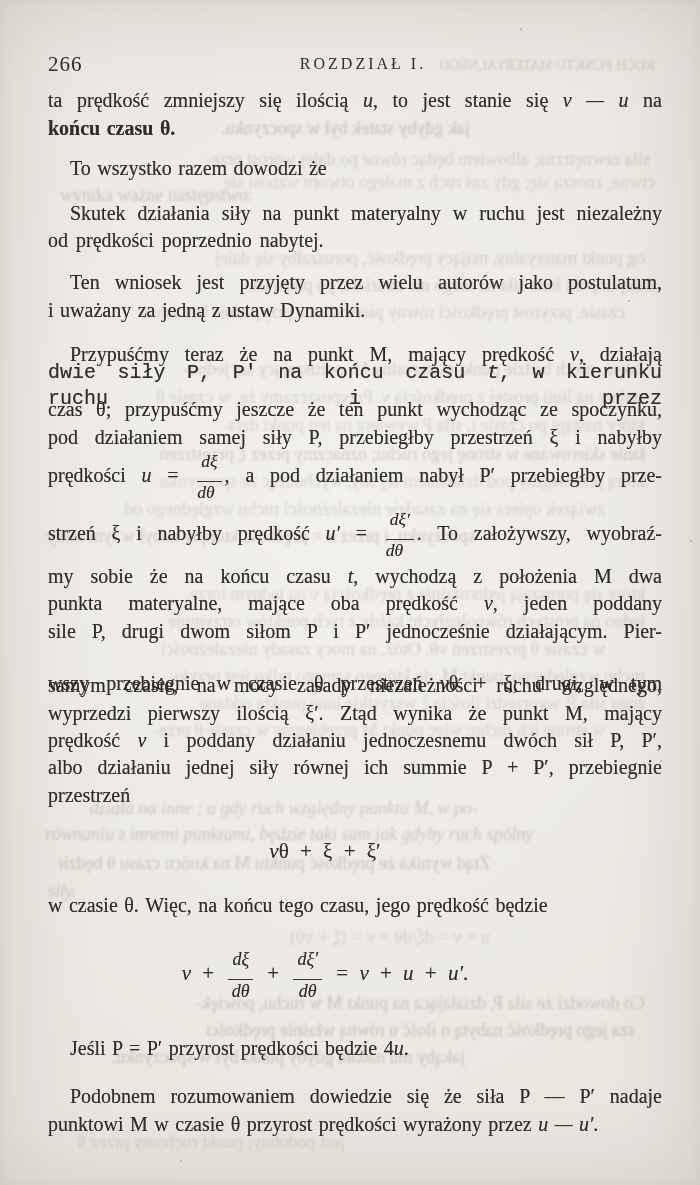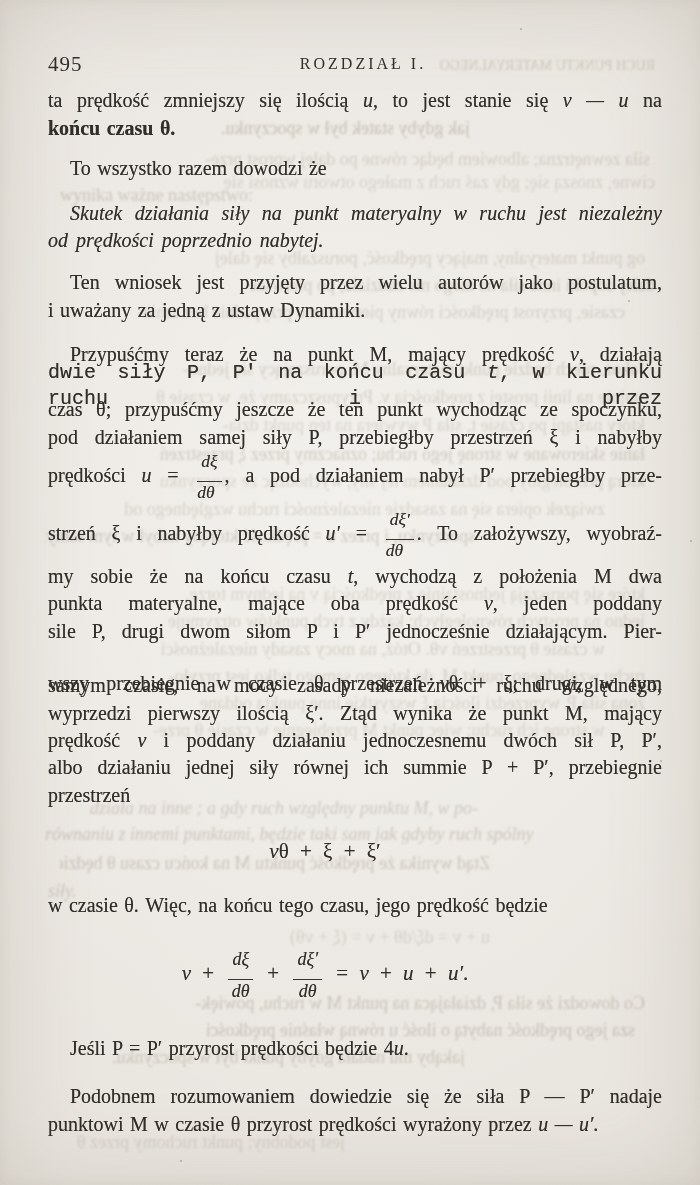--- a/index.html
+++ b/index.html
@@ -28,21 +28,21 @@
   
   .textcol{position:absolute;left:0;top:0;width:100%;height:100%;}
   .tl{
     position:absolute;left:40px;right:38px;
     font-size:20px;line-height:26px;word-spacing:1.5px;
     text-shadow:0 0 .5px rgba(40,36,30,.55);
     margin-left:8px;
   }
   .tl.just{text-align:justify;text-align-last:justify;}
   .tl.ind{padding-left:22px;}
-  .tl.it{font-style:italic;word-spacing:3px;}
+  .tl.it{word-spacing:3px;}
   .tl i{font-style:italic;}
   
   .tl.fracline{line-height:46px;height:46px;}
   .frac{
     display:inline-block;vertical-align:middle;text-align:center;
     font-size:17.5px;line-height:19px;margin:0 3px;font-style:italic;
   }
   .frac .num{display:block;padding:0 4px 10px;border-bottom:1.4px solid #3a362f;}
   .frac .den{display:block;padding-top:1px;}
   
@@ -64,21 +64,21 @@
   .ghost.mir{transform:scaleX(-1);}
   .ghost.it{font-style:italic;}
   .speck{position:absolute;width:2px;height:2px;border-radius:50%;background:rgba(80,70,55,.35);}
 </style>
 </head>
 <body>
 
 <div class="page">
 
   <div class="hdr">
-    <span class="pageno">495</span>
+    <span class="pageno">266</span>
     <span class="chapter">ROZDZIAŁ I.</span>
   </div>
 
   <div class="ghosts">
       <div class="ghost mir" style="top: 55px; left: 440px; width: 215px; font-size: 14px; opacity: 0.38;">RUCH PUNKTU MATERYALNEGO.</div>
       <div class="ghost mir" style="top: 117px; left: 150px; width: 320px; opacity: 0.5;">jak gdyby statek był w spoczynku.</div>
       <div class="ghost mir" style="top: 148px; left: 45px; width: 605px; opacity: 0.34;">siła zewnętrzna; albowiem będąc równe po dalej wprost prze-</div>
       <div class="ghost mir" style="top: 171px; left: 45px; width: 610px; opacity: 0.3;">ciwne, znoszą się; gdy zaś ruch z małego otworu wznosi się</div>
       <div class="ghost" style="top: 184px; left: 60px; width: 330px; opacity: 0.42;">wynika ważne następstwo:</div>
       <div class="ghost mir" style="top: 247px; left: 45px; width: 600px; opacity: 0.34;">og punkt materyalny, mający prędkość, poruszałby się dalej</div>

